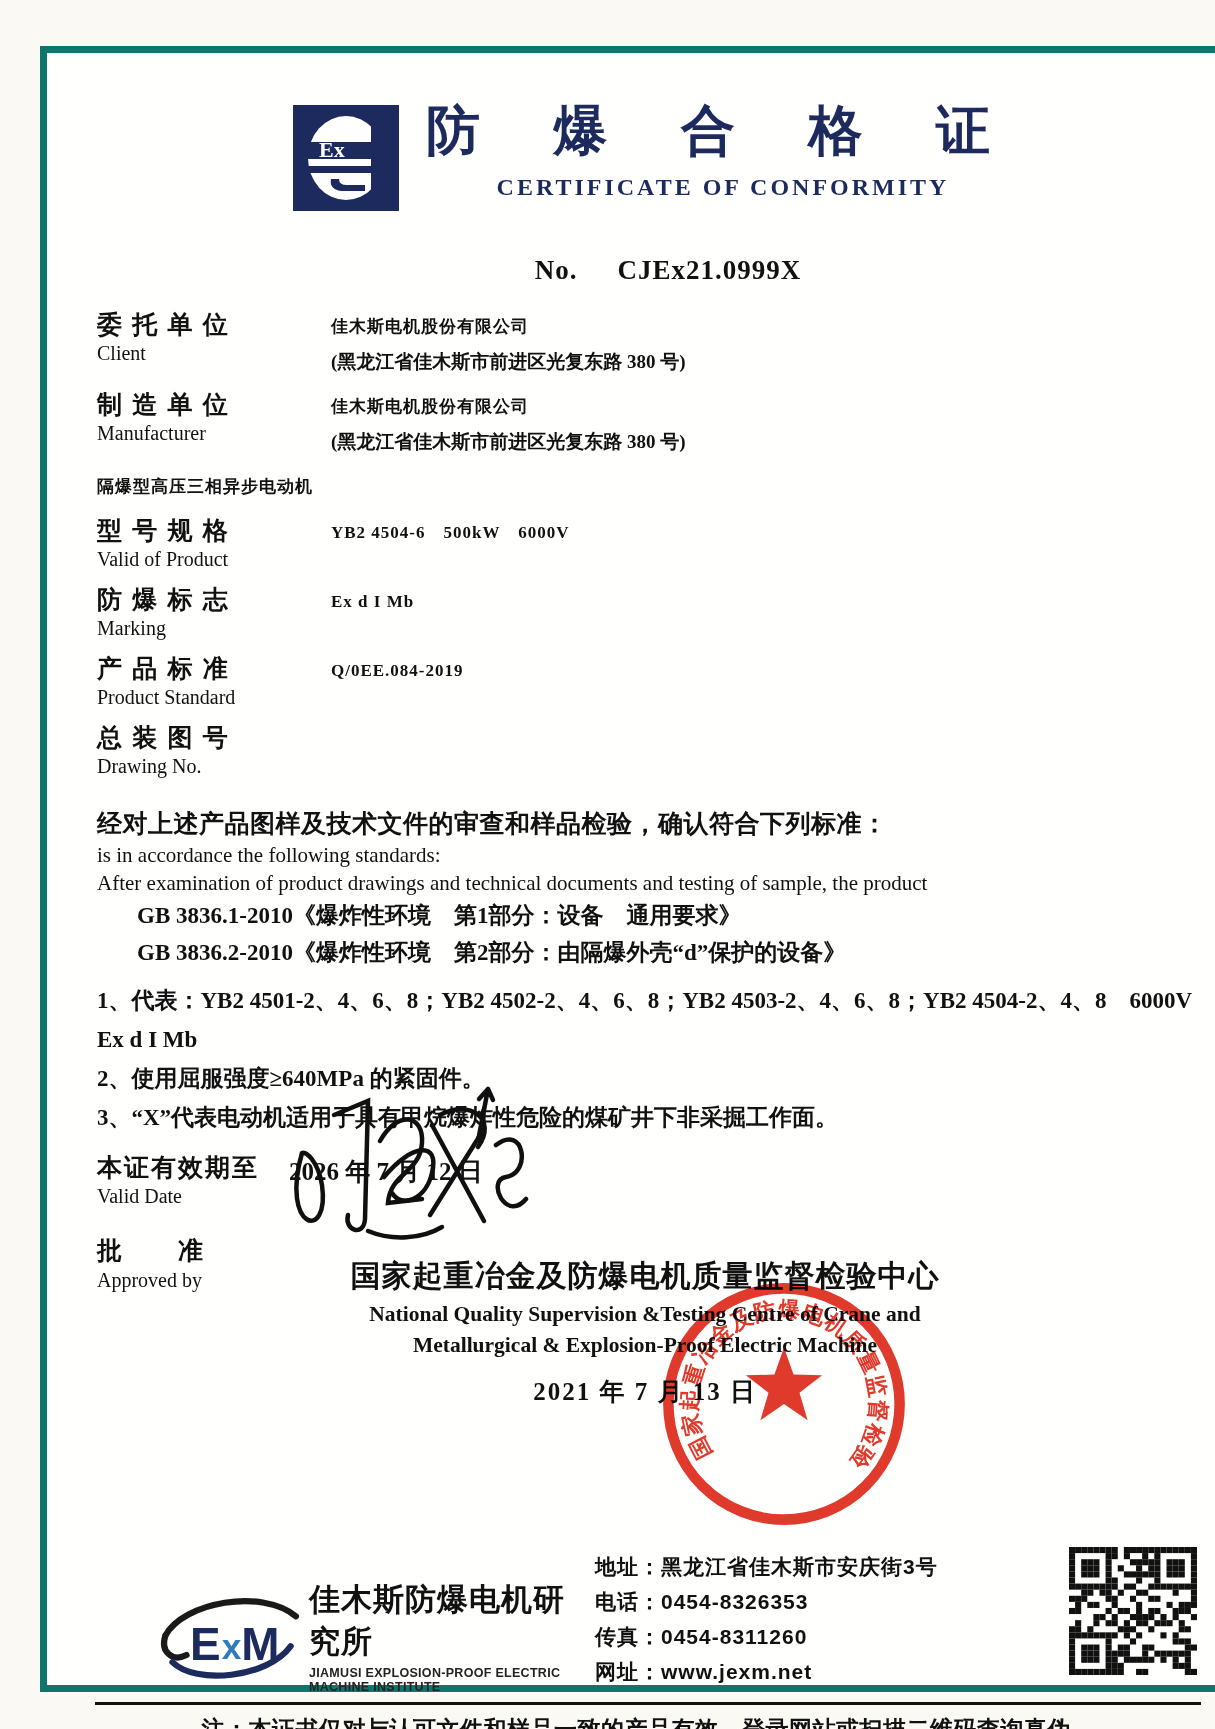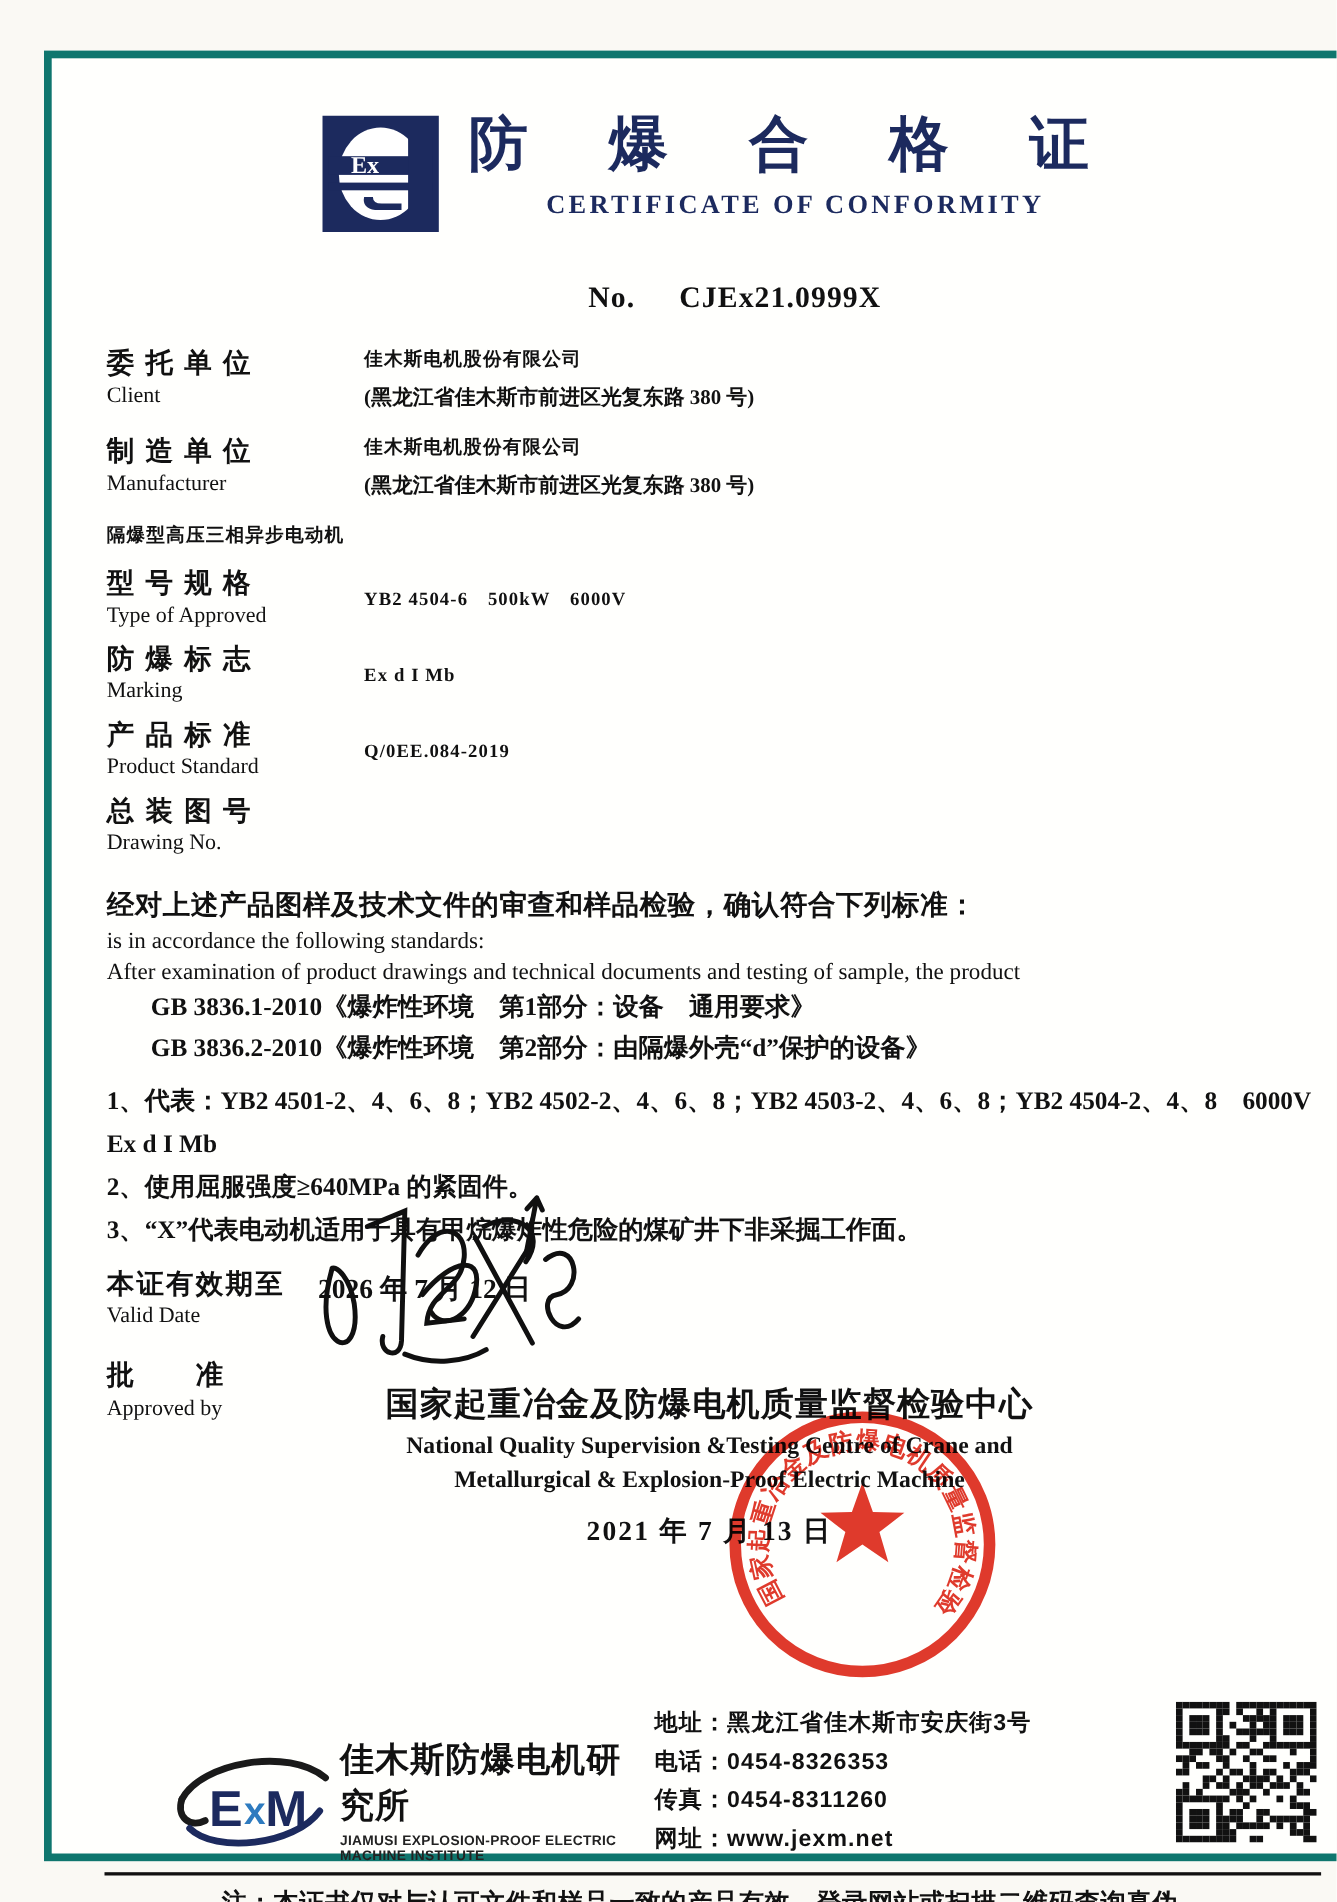--- a/index.html
+++ b/index.html
@@ -13,21 +13,21 @@
   
   .header { position:relative; height:178px; }
   .hdr-logo { position:absolute; left:196px; top:28px; width:106px; height:106px; }
   .title-wrap { text-align:center; padding-left:150px; padding-top:18px; }
   .title-cn { font-size:54px; font-weight:bold; color:#1c2a5e; letter-spacing:30px; white-space:nowrap; }
   .title-en { font-size:24px; font-weight:bold; color:#1c2a5e; letter-spacing:3px; margin-top:6px; }
   .cert-no { text-align:center; font-size:27px; font-weight:bold; letter-spacing:1px; margin-bottom:24px; padding-left:40px;}
   .cert-no .no-label { margin-right:40px; }
 
   
-  .row { display:flex; margin-bottom:13px;align-items:center; }
+  .row { display:flex; margin-bottom:13px; }
   .lbl { width:234px; flex:none; }
   .lbl-cn { font-size:25px; font-weight:bold; letter-spacing:2px; line-height:30px; white-space:nowrap;}
   .lbl-en { font-size:20px; line-height:26px; }
   .val { flex:1; padding-top:1px; }
   .val-main { font-size:17px; font-weight:600; letter-spacing:1px; line-height:32px;}
   .val-note { font-size:19px; font-weight:600; line-height:30px; margin-top:4px;}
 
   
   .conf { margin-top:20px; }
   .conf-cn { font-size:25px; font-weight:bold; line-height:34px; letter-spacing:0.5px;margin-top:28px;}
@@ -123,21 +123,21 @@
 
       <div class="row">
         <div class="val">
           <div class="val-main">隔爆型高压三相异步电动机</div>
         </div>
       </div>
 
       <div class="row">
         <div class="lbl">
           <div class="lbl-cn">型 号 规 格</div>
-          <div class="lbl-en">Type of Approved</div>
+          <div class="lbl-en">Valid of Product</div>
         </div>
         <div class="val">
           <div class="val-main">YB2 4504-6　500kW　6000V</div>
         </div>
       </div>
 
       <div class="row">
         <div class="lbl">
           <div class="lbl-cn">防 爆 标 志</div>
           <div class="lbl-en">Marking</div>

